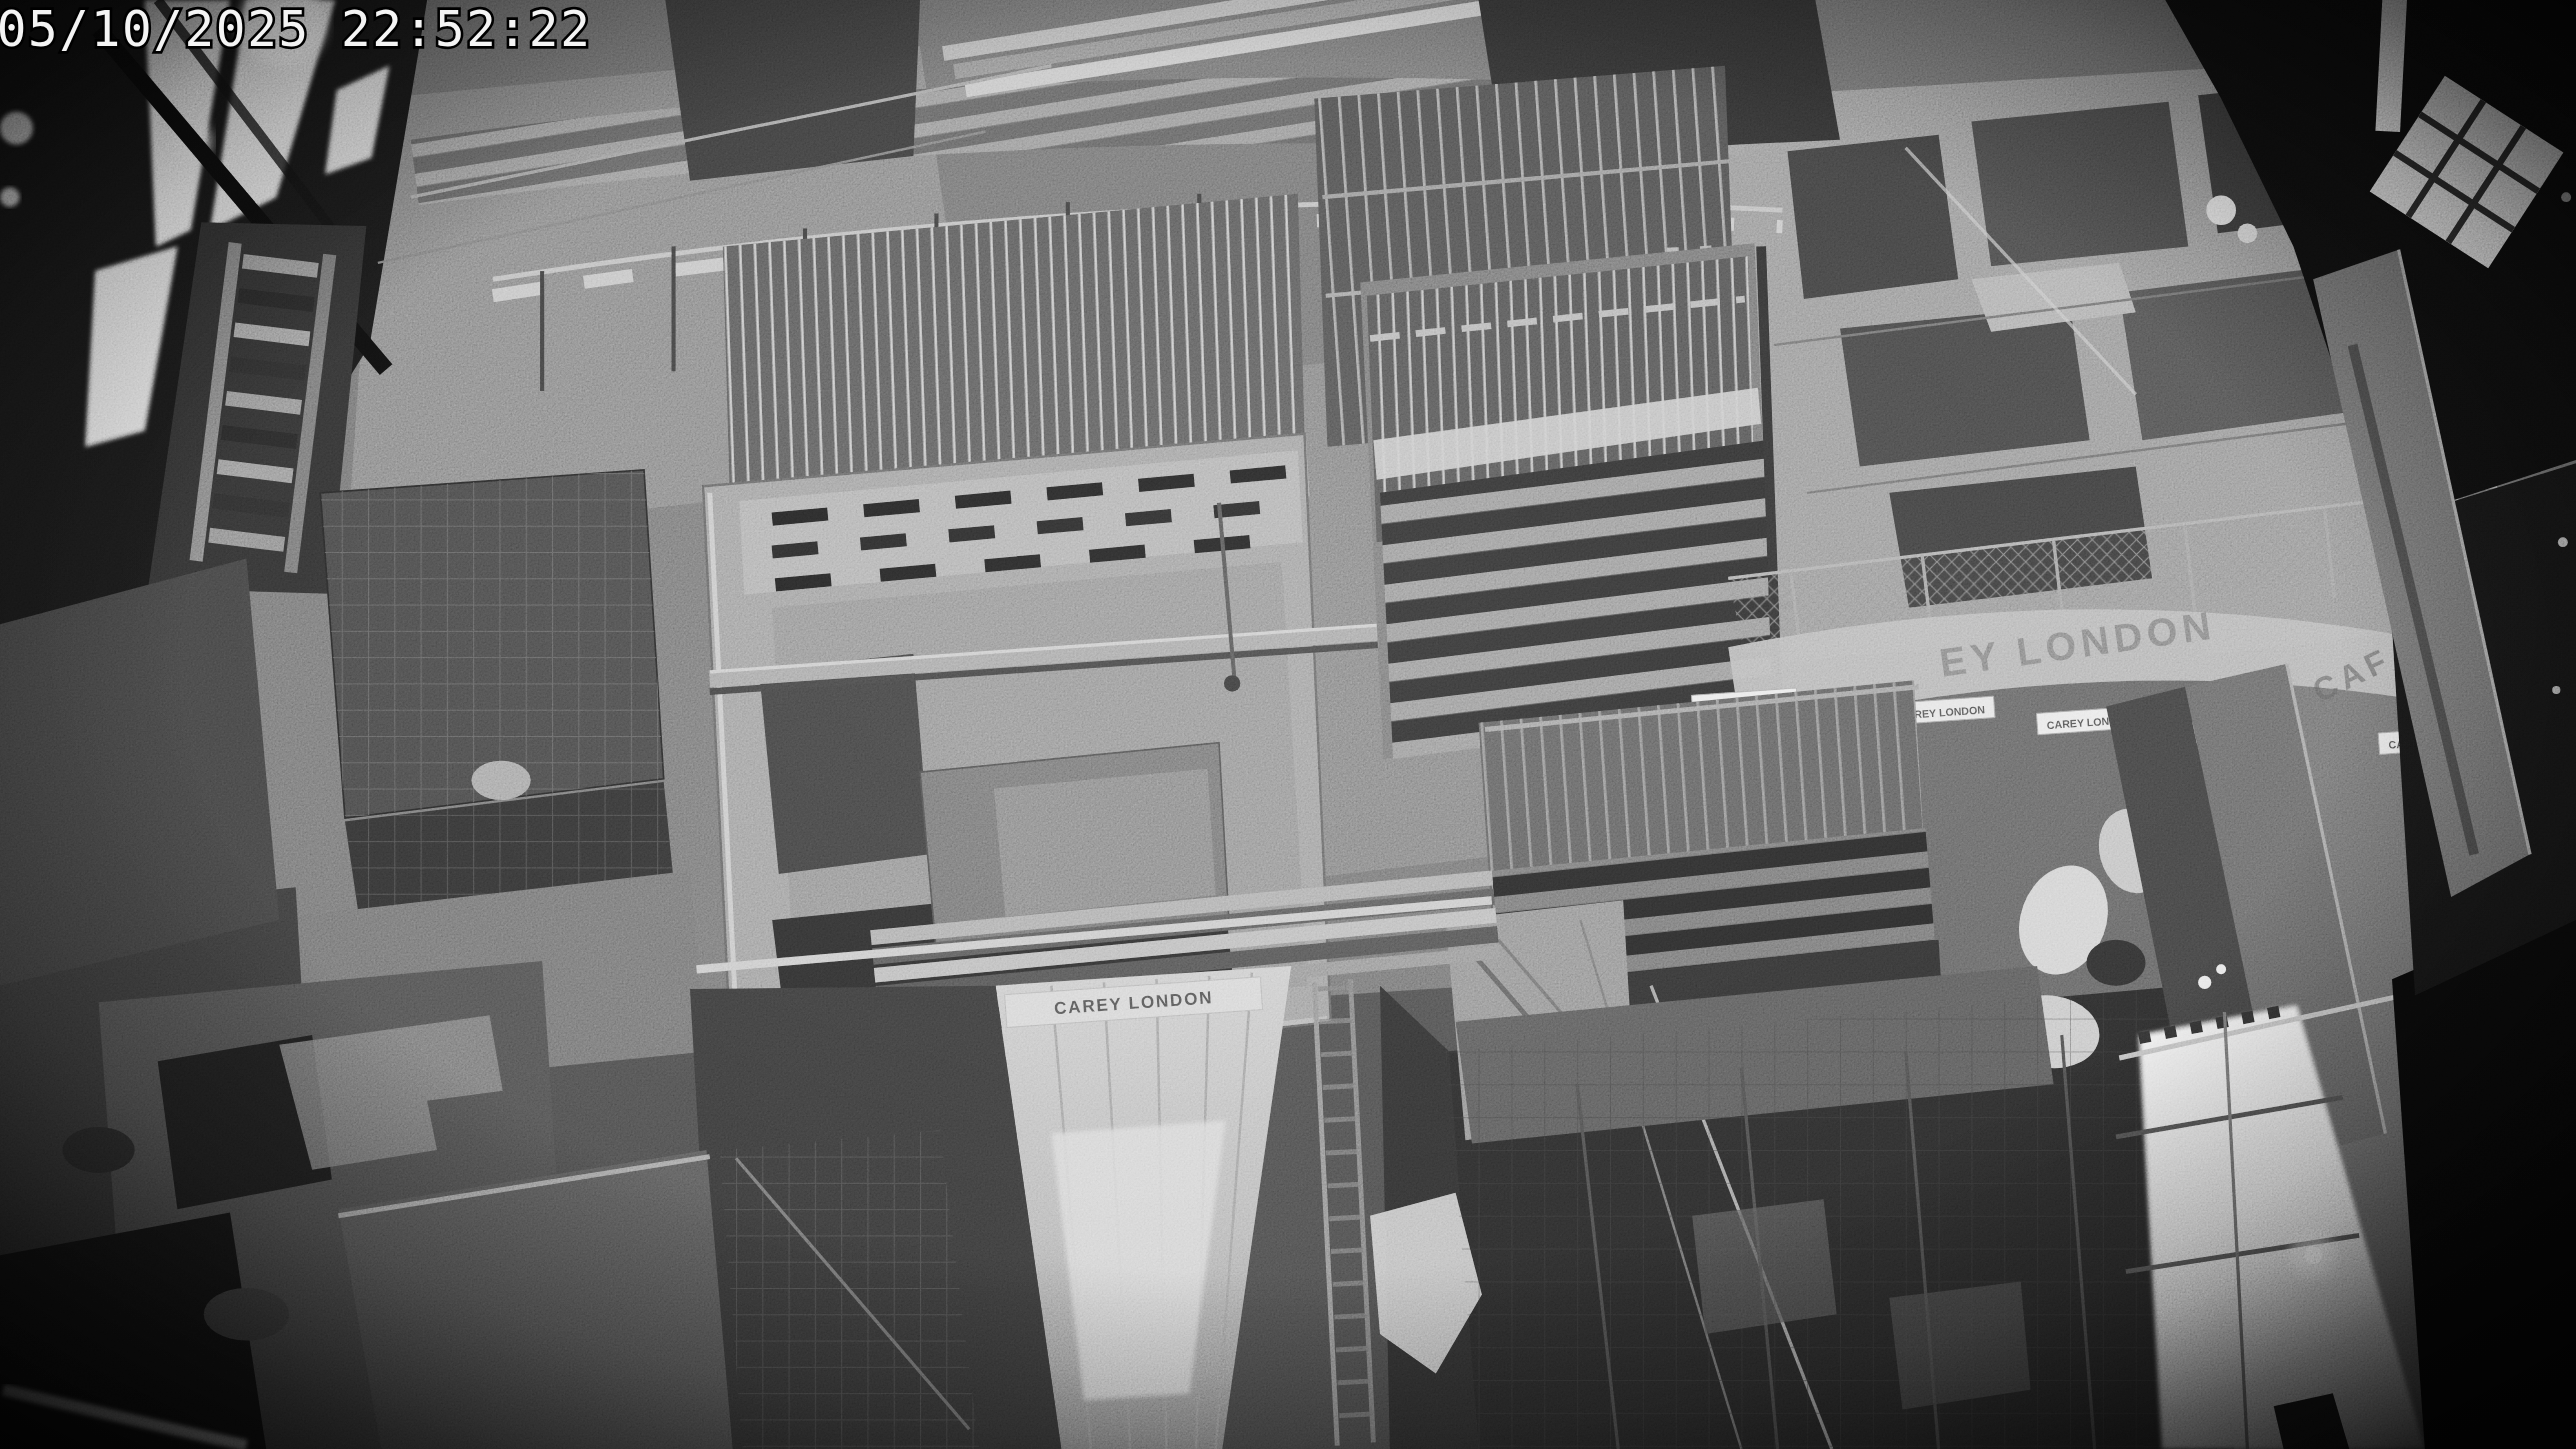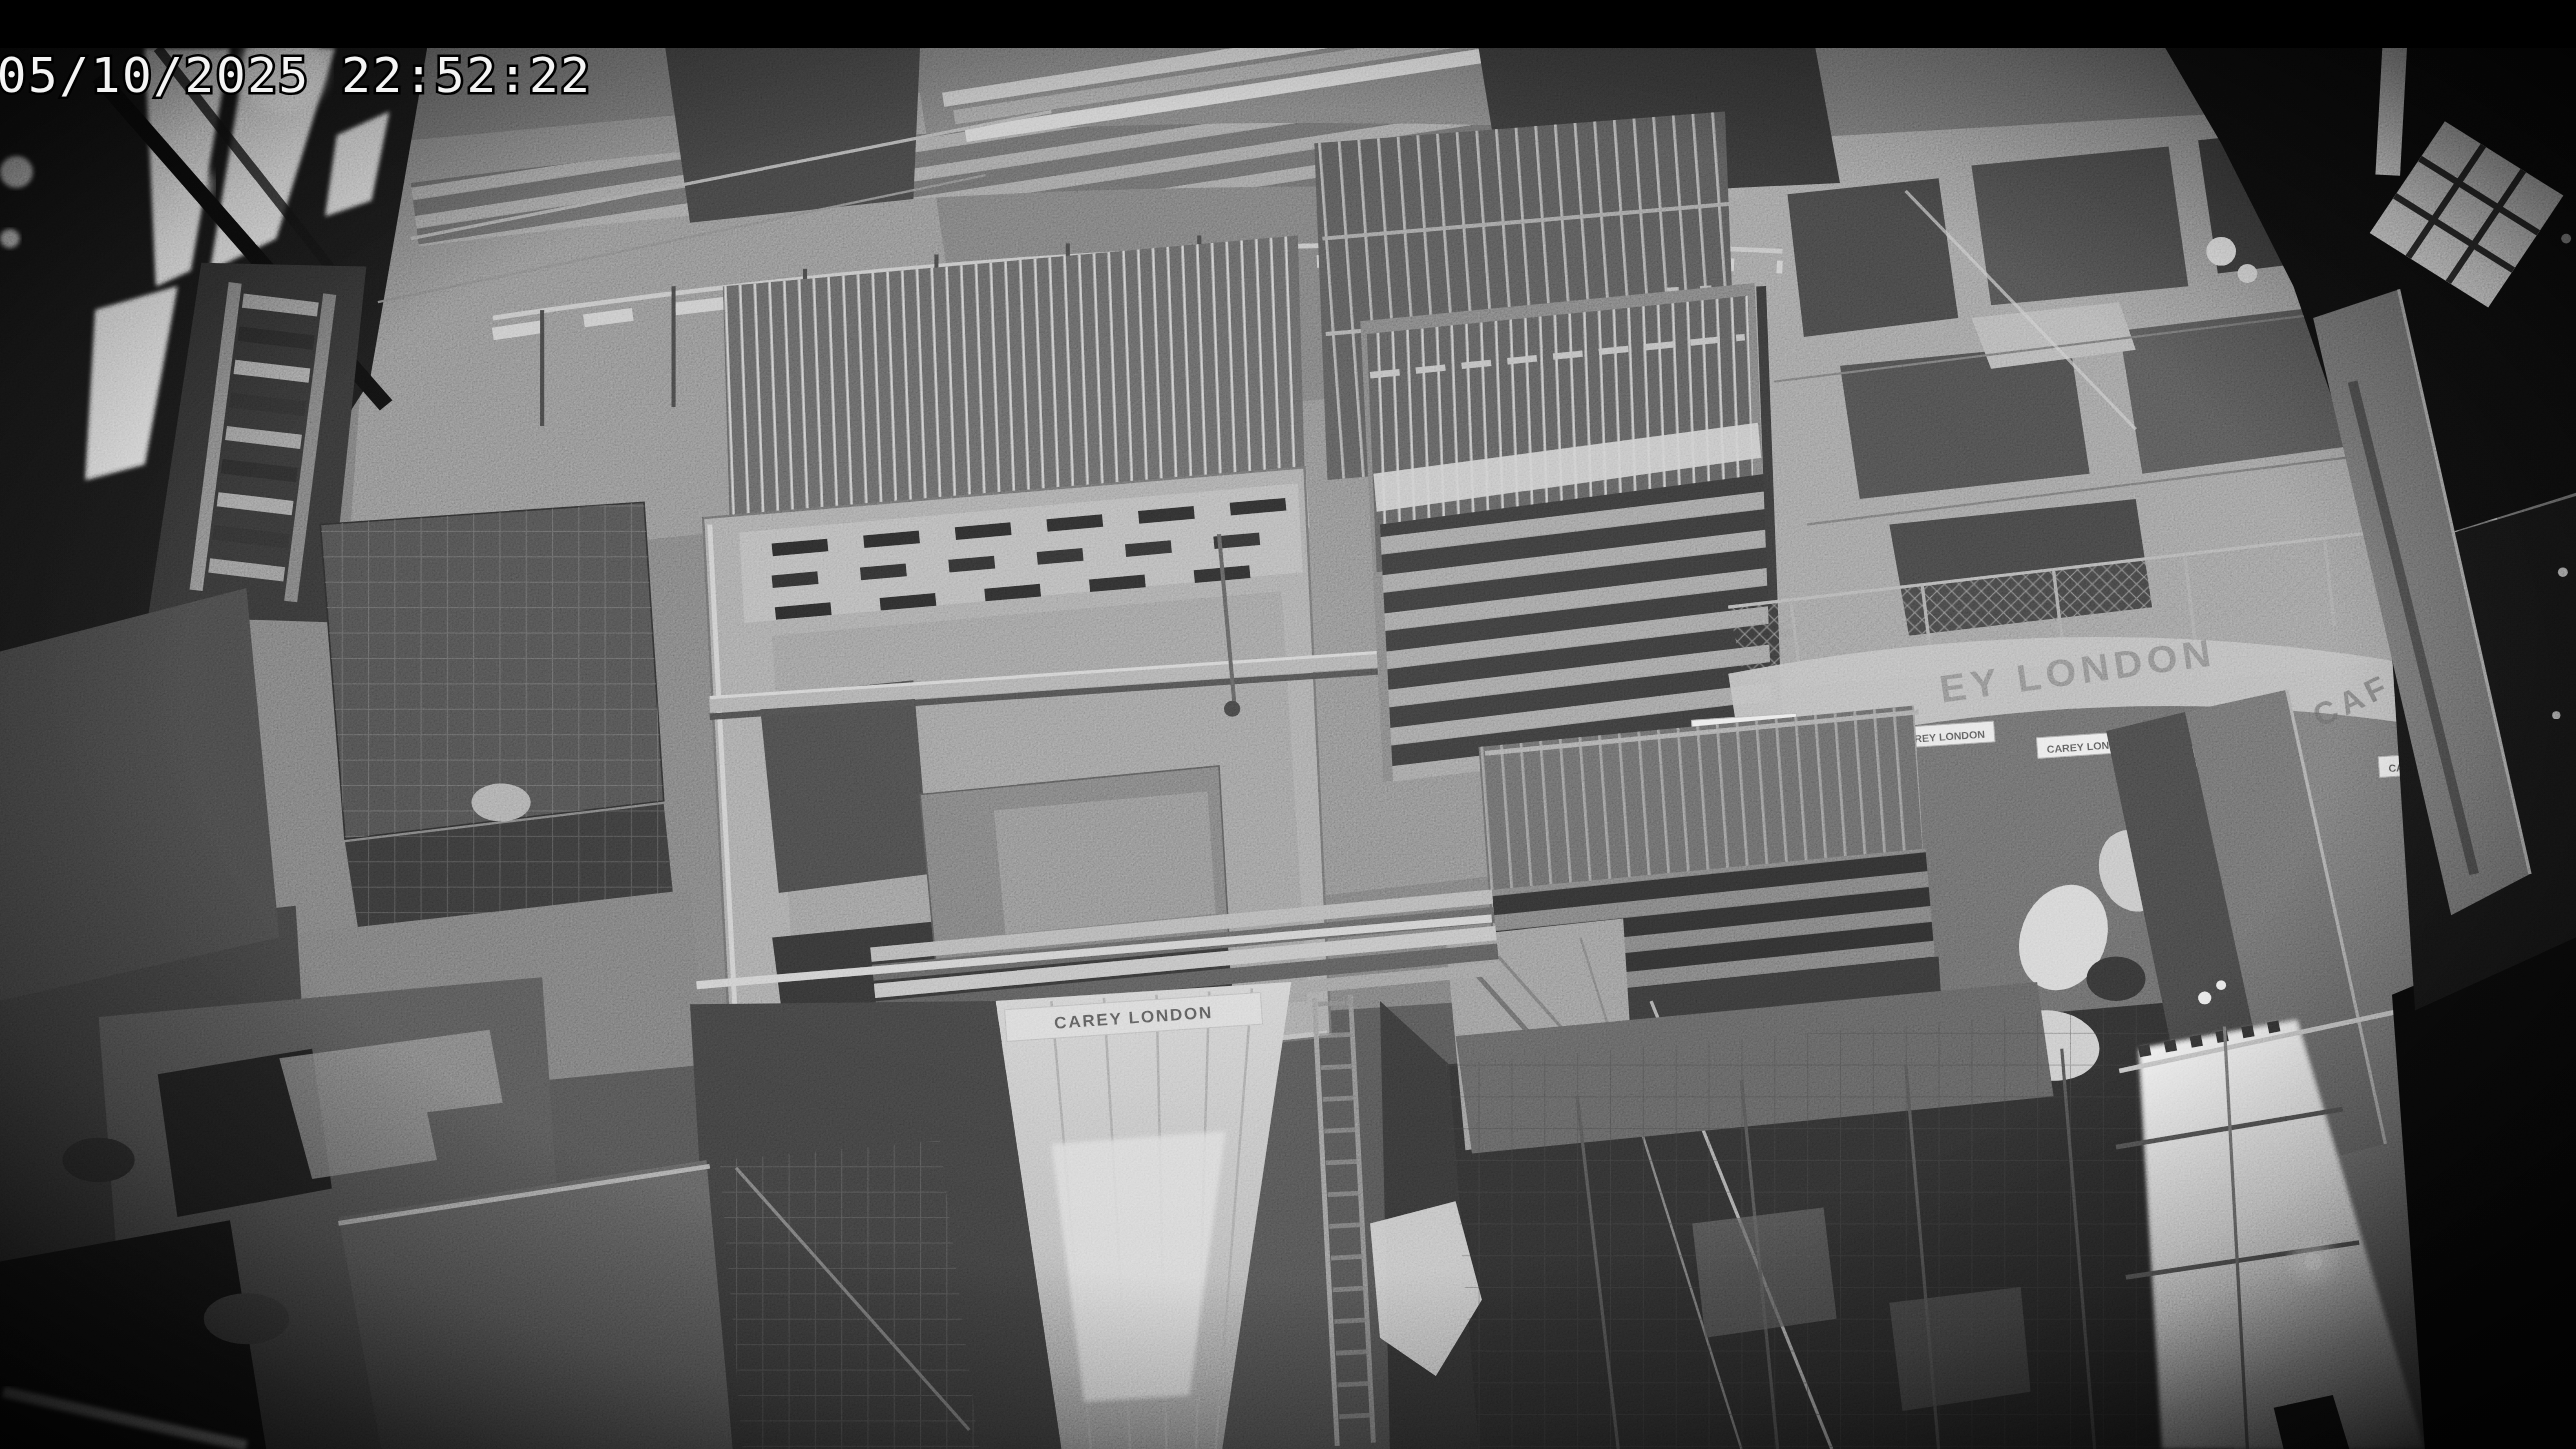--- a/index.html
+++ b/index.html
@@ -1,16 +1,16 @@
 <!DOCTYPE html>
 <html style="font-size:10.7px"><head>
 <meta charset="utf-8">
 <style>
   html,body{margin:0;padding:0;width:100%;height:100%;background:#000;overflow:hidden;}
-  .frame{position:fixed;inset:0;margin-top:48px;}
+  .frame{position:fixed;inset:0;}
   svg{display:block;width:100%;height:100%;}
   .osd{
     font-family:"DejaVu Sans Mono","Liberation Mono",monospace;
     font-size:30px;letter-spacing:1px;
     fill:#f4f4f4;stroke:#000;stroke-width:3.2px;paint-order:stroke;
   }
   .banner-big{
     font-family:"Liberation Sans","DejaVu Sans",sans-serif;
     font-weight:bold;fill:#5e5e5e;letter-spacing:3px;
   }

